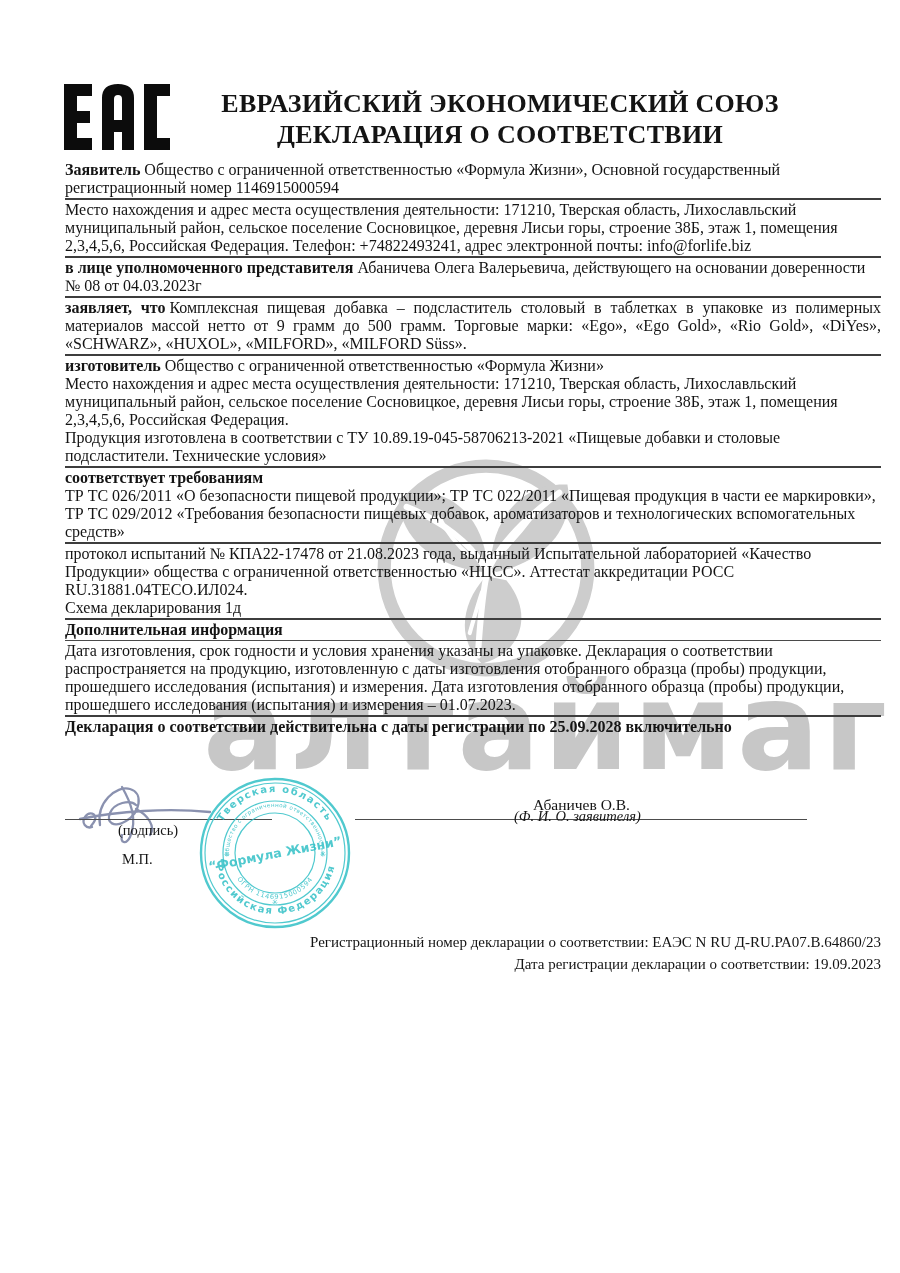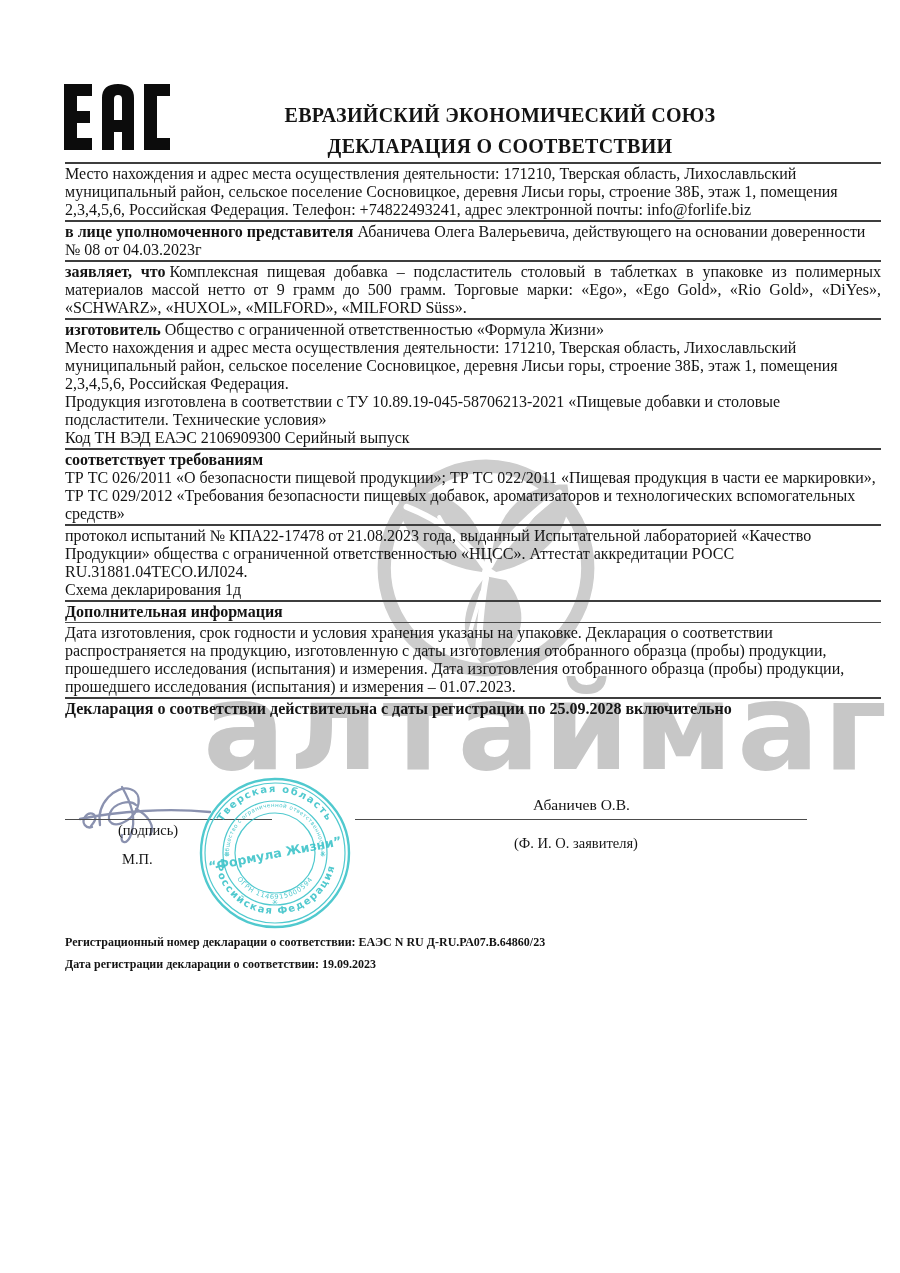--- a/index.html
+++ b/index.html
@@ -18,22 +18,22 @@
     font-weight:bold; font-size:122px; letter-spacing:4px; color:#c7c7c7; white-space:nowrap;
   }
   .wm-tagline {
     position:absolute; left:310px; top:770px; font-family:"DejaVu Sans", sans-serif;
     font-weight:bold; font-size:37px; letter-spacing:1px; color:#c9c9c9; white-space:nowrap;
   }
 
   
   .eac-logo { position:absolute; left:64px; top:84px; width:106px; height:66px; z-index:1; }
   .title-wrap {
-    position:absolute; left:200px; top:100px; width:600px; text-align:center; z-index:1;
-    font-weight:bold; font-size:20px; line-height:31px; letter-spacing:0.3px;
+    position:absolute; left:200px; top:88px; width:600px; text-align:center; z-index:1;
+    font-weight:bold; font-size:26px; line-height:31px; letter-spacing:0.3px;
   }
 
   
   .content { position:absolute; left:65px; top:161px; width:816px; z-index:1; }
   .content p { margin:0; font-size:16px; line-height:18px; }
   .content p.just { text-align:justify; }
   .lead { font-weight:bold; margin-right:4px; }
   .content hr { border:none; border-top:2px solid #3d3d3d; margin:1px 0; height:0; }
   .content hr.thin { border-top:1px solid #4a4a4a; }
   .bold-line { font-weight:bold; }
@@ -43,21 +43,21 @@
   .sig-line { position:absolute; border-top:1.6px solid #4c4c4c; height:0; }
   .sig-line.left  { left:65px;  top:44px; width:207px; }
   .sig-line.right { left:355px; top:44px; width:452px; }
   .sig-label { position:absolute; font-size:14.5px; color:#161616; }
   .sig-svg { position:absolute; left:78px; top:0px; width:150px; height:70px; }
   .stamp-svg { position:absolute; left:197px; top:0px; width:156px; height:156px; }
   .applicant-name { position:absolute; left:525px; top:21px; font-size:15.5px;margin-left:8px; }
 
   
   .footer { position:absolute; left:65px; top:931px; width:816px; z-index:1;
-            font-weight:bold; font-size:12px; line-height:22px; }
+            font-weight:normal; font-size:15px; line-height:22px;text-align:right; }
 </style>
 </head>
 <body>
 
 <div class="page">
 
   <div class="wm-layer">
     <svg class="wm-emblem" viewBox="0 0 224 224">
       <circle cx="112" cy="112" r="100" fill="none" stroke="#cdcdcd" stroke-width="13"></circle>
       <g fill="#cdcdcd">
@@ -87,31 +87,31 @@
       </g>
     </svg>
   </div>
 
   <div class="title-wrap">
     <div>ЕВРАЗИЙСКИЙ ЭКОНОМИЧЕСКИЙ СОЮЗ</div>
     <div>ДЕКЛАРАЦИЯ О СООТВЕТСТВИИ</div>
   </div>
 
   <div class="content">
+    <p><span class="lead">Заявитель</span><span>Общество с ограниченной ответственностью «Формула Жизни», Основной государственный регистрационный номер 1146915000594</span></p>
     <hr>
     <p>Место нахождения и адрес места осуществления деятельности: 171210, Тверская область, Лихославльский муниципальный район, сельское поселение Сосновицкое, деревня Лисьи горы, строение 38Б, этаж 1, помещения 2,3,4,5,6, Российская Федерация. Телефон: +74822493241, адрес электронной почты: info@forlife.biz</p>
     <hr>
     <p><span class="lead">в лице уполномоченного представителя</span><span>Абаничева Олега Валерьевича, действующего на основании доверенности № 08 от 04.03.2023г</span></p>
     <hr>
     <p class="just"><span class="lead">заявляет, что</span><span>Комплексная пищевая добавка – подсластитель столовый в таблетках в упаковке из полимерных материалов массой нетто от 9 грамм до 500 грамм. Торговые марки: «Ego», «Ego Gold», «Rio Gold», «DiYes», «SCHWARZ», «HUXOL», «MILFORD», «MILFORD Süss».</span></p>
     <hr>
     <p><span class="lead">изготовитель</span><span>Общество с ограниченной ответственностью «Формула Жизни»</span></p>
     <p>Место нахождения и адрес места осуществления деятельности: 171210, Тверская область, Лихославльский муниципальный район, сельское поселение Сосновицкое, деревня Лисьи горы, строение 38Б, этаж 1, помещения 2,3,4,5,6, Российская Федерация.</p>
     <p>Продукция изготовлена в соответствии с ТУ 10.89.19-045-58706213-2021 «Пищевые добавки и столовые подсластители. Технические условия»</p>
-    <p>Код ТН ВЭД ЕАЭС 2106909300 Серийный выпуск</p>
     <hr>
     <p class="bold-line">соответствует требованиям</p>
     <p>ТР ТС 026/2011 «О безопасности пищевой продукции»; ТР ТС 022/2011 «Пищевая продукция в части ее маркировки», ТР ТС 029/2012 «Требования безопасности пищевых добавок, ароматизаторов и технологических вспомогательных средств»</p>
     <hr>
     <p>протокол испытаний № КПА22-17478 от 21.08.2023 года, выданный Испытательной лабораторией «Качество Продукции» общества с ограниченной ответственностью «НЦСС». Аттестат аккредитации РОСС RU.31881.04ТЕСО.ИЛ024.</p>
     <p>Схема декларирования 1д</p>
     <hr>
     <p class="bold-line">Дополнительная информация</p>
     <hr class="thin">
     <p>Дата изготовления, срок годности и условия хранения указаны на упаковке. Декларация о соответствии распространяется на продукцию, изготовленную с даты изготовления отобранного образца (пробы) продукции, прошедшего исследования (испытания) и измерения. Дата изготовления отобранного образца (пробы) продукции, прошедшего исследования (испытания) и измерения – 01.07.2023.</p>
@@ -128,21 +128,21 @@
         <path d="M2,44 C40,36 90,33 132,37"></path>
         <path d="M58,34 C70,40 78,52 72,60"></path>
       </g>
     </svg>
 
     <div class="sig-line left"></div>
     <div class="sig-line right"></div>
     <div class="sig-label" style="left:118px; top:47px;">(подпись)</div>
     <div class="sig-label" style="left:122px; top:76px;">М.П.</div>
     <div class="applicant-name">Абаничев О.В.</div>
-    <div class="sig-label" style="left:514px; top:60px;">(Ф. И. О. заявителя)</div>
+    <div class="sig-label" style="left:514px; top:33px;font-style:italic;">(Ф. И. О. заявителя)</div>
 
     <svg class="stamp-svg" viewBox="0 0 156 156">
       <g stroke="#38c2c8" fill="none" opacity="0.88">
         <circle cx="78" cy="78" r="74" stroke-width="2.4"></circle>
         <circle cx="78" cy="78" r="70" stroke-width="1.2"></circle>
         <circle cx="78" cy="78" r="52" stroke-width="1.2"></circle>
         <circle cx="78" cy="78" r="40" stroke-width="1.2"></circle>
       </g>
       <defs>
         <path id="arcTopOuter" d="M17,78 A61,61 0 0 1 139,78"></path>

